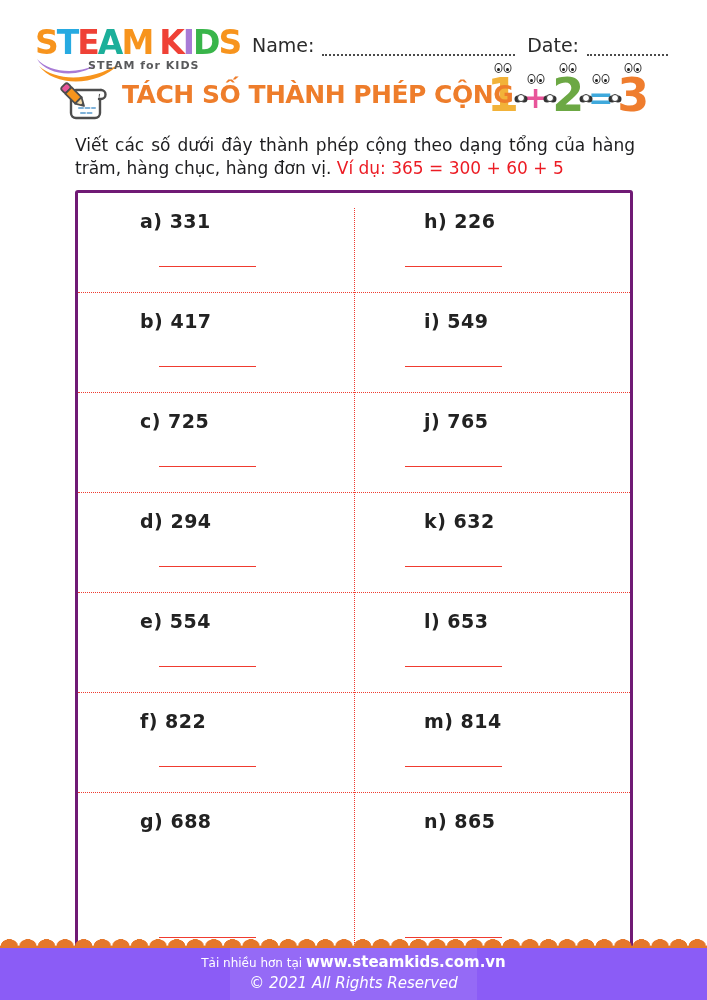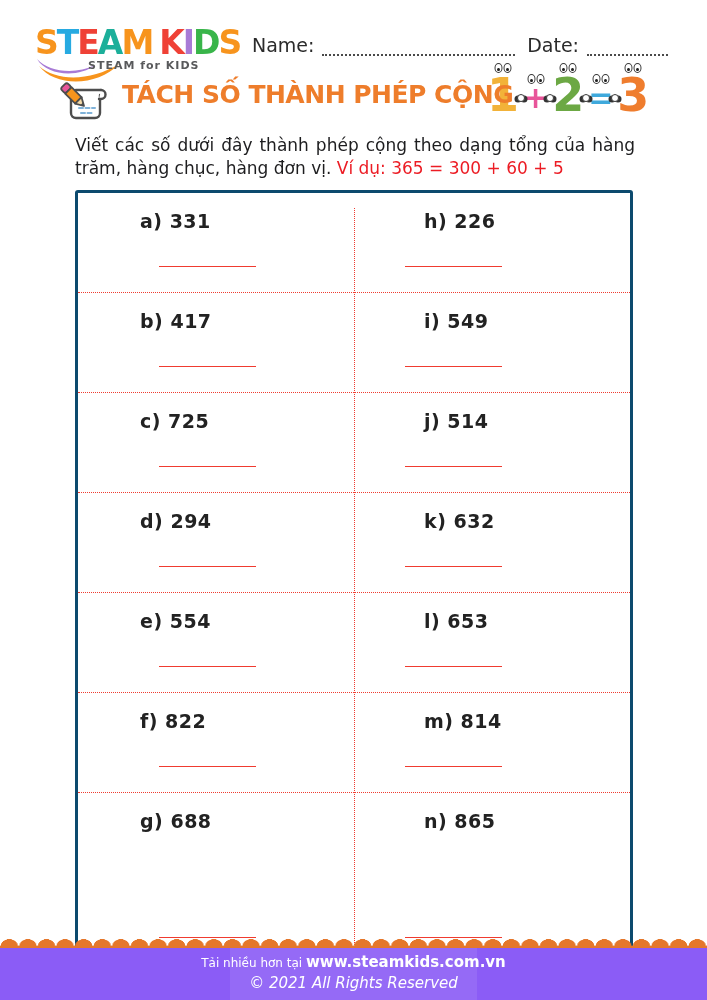--- a/index.html
+++ b/index.html
@@ -41,21 +41,21 @@
   .title-icon { flex:0 0 auto; }
   .page-title { font-size:25px; font-weight:bold; color:#ee7d2b; letter-spacing:-0.5px; margin-left:6px; white-space:nowrap; }
 
   
   .instructions { position:absolute; left:75px; top:134px; width:560px; font-size:17px; line-height:23px; text-align:justify; color:#1d1d1f; }
   .example { color:#ec1c24; }
 
   
   .ws-table {
     position:absolute; left:75px; top:190px; width:558px; height:794px;
-    border:3px solid #0c4a6e; border-radius:3px;
+    border:3px solid #701a75; border-radius:3px;
     display:grid; grid-template-rows:repeat(6,100px) 1fr;
   }
   .v-divider { position:absolute; left:50%; top:15px; bottom:24px; border-left:1.5px dotted #f03b30; }
   .ws-row { display:flex; border-bottom:1.5px dotted #f03b30; }
   .ws-row:last-child { border-bottom:none; }
   .cell { width:50%; position:relative; padding-top:17px; }
   .item { font-weight:bold; font-size:19px; color:#222; letter-spacing:0.5px; }
   .cell-left .item { padding-left:62px; }
   .cell-right .item { padding-left:70px; }
   .answer-line { position:absolute; bottom:25px; height:0; width:97px; border-top:1.6px solid #f03b30; }
@@ -185,21 +185,21 @@
         <div class="answer-line"></div>
       </div>
     </div>
 
     <div class="ws-row">
       <div class="cell cell-left">
         <div class="item"><span>c)</span> <span>725</span></div>
         <div class="answer-line"></div>
       </div>
       <div class="cell cell-right">
-        <div class="item"><span>j)</span> <span>514</span></div>
+        <div class="item"><span>j)</span> <span>765</span></div>
         <div class="answer-line"></div>
       </div>
     </div>
 
     <div class="ws-row">
       <div class="cell cell-left">
         <div class="item"><span>d)</span> <span>294</span></div>
         <div class="answer-line"></div>
       </div>
       <div class="cell cell-right">

